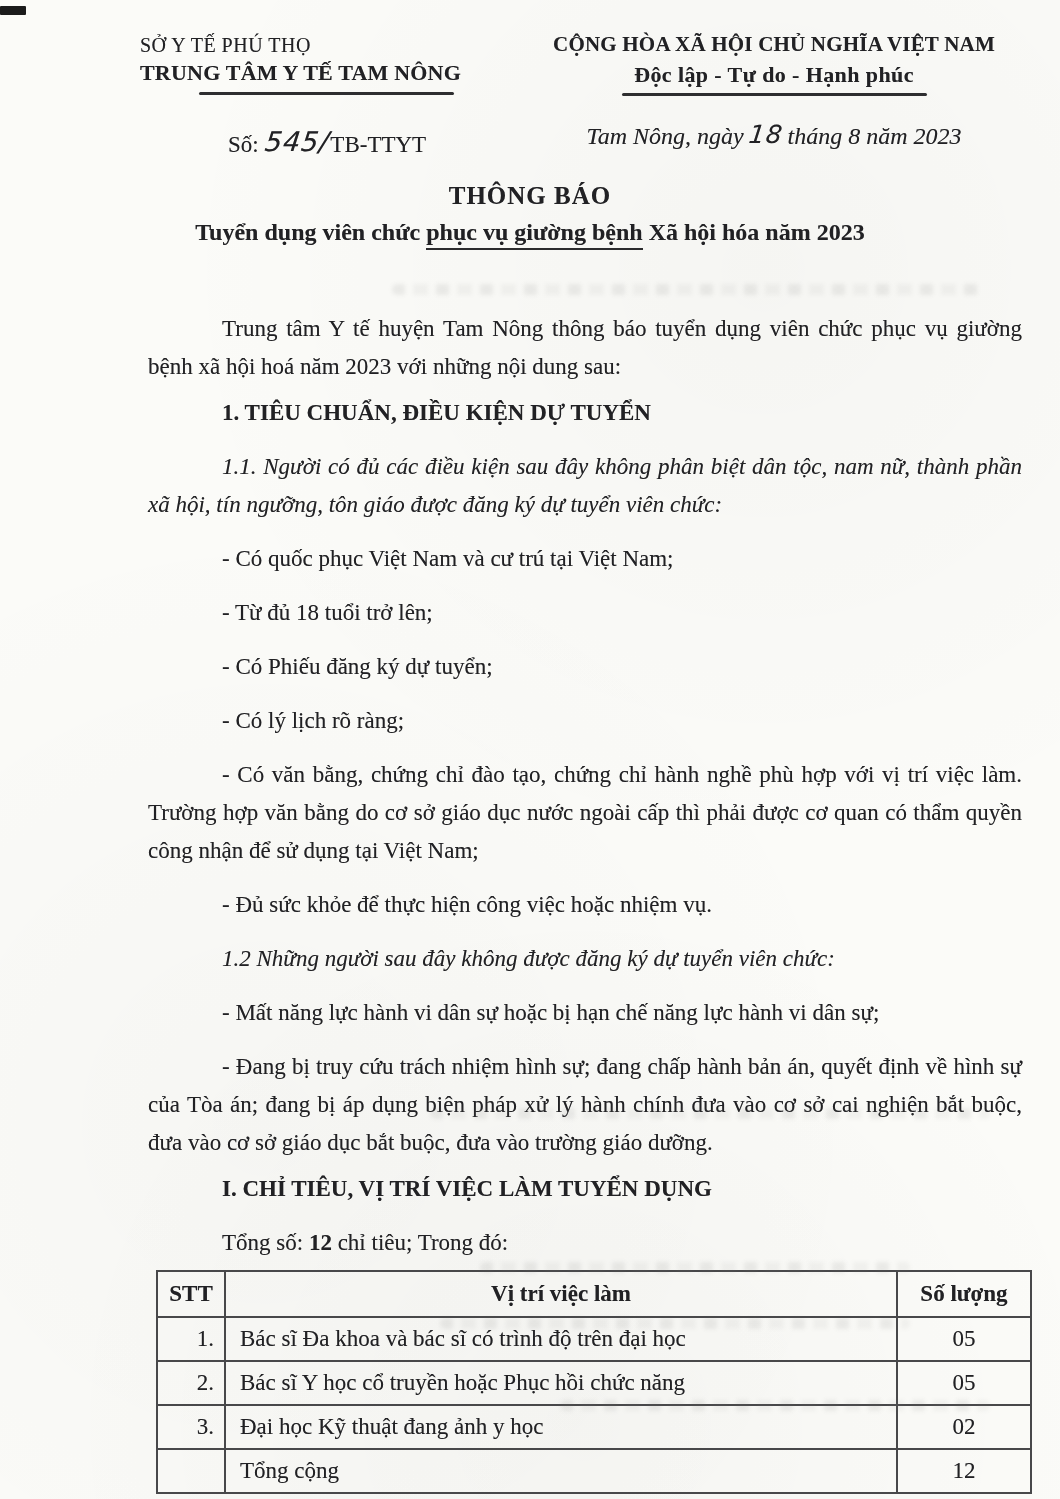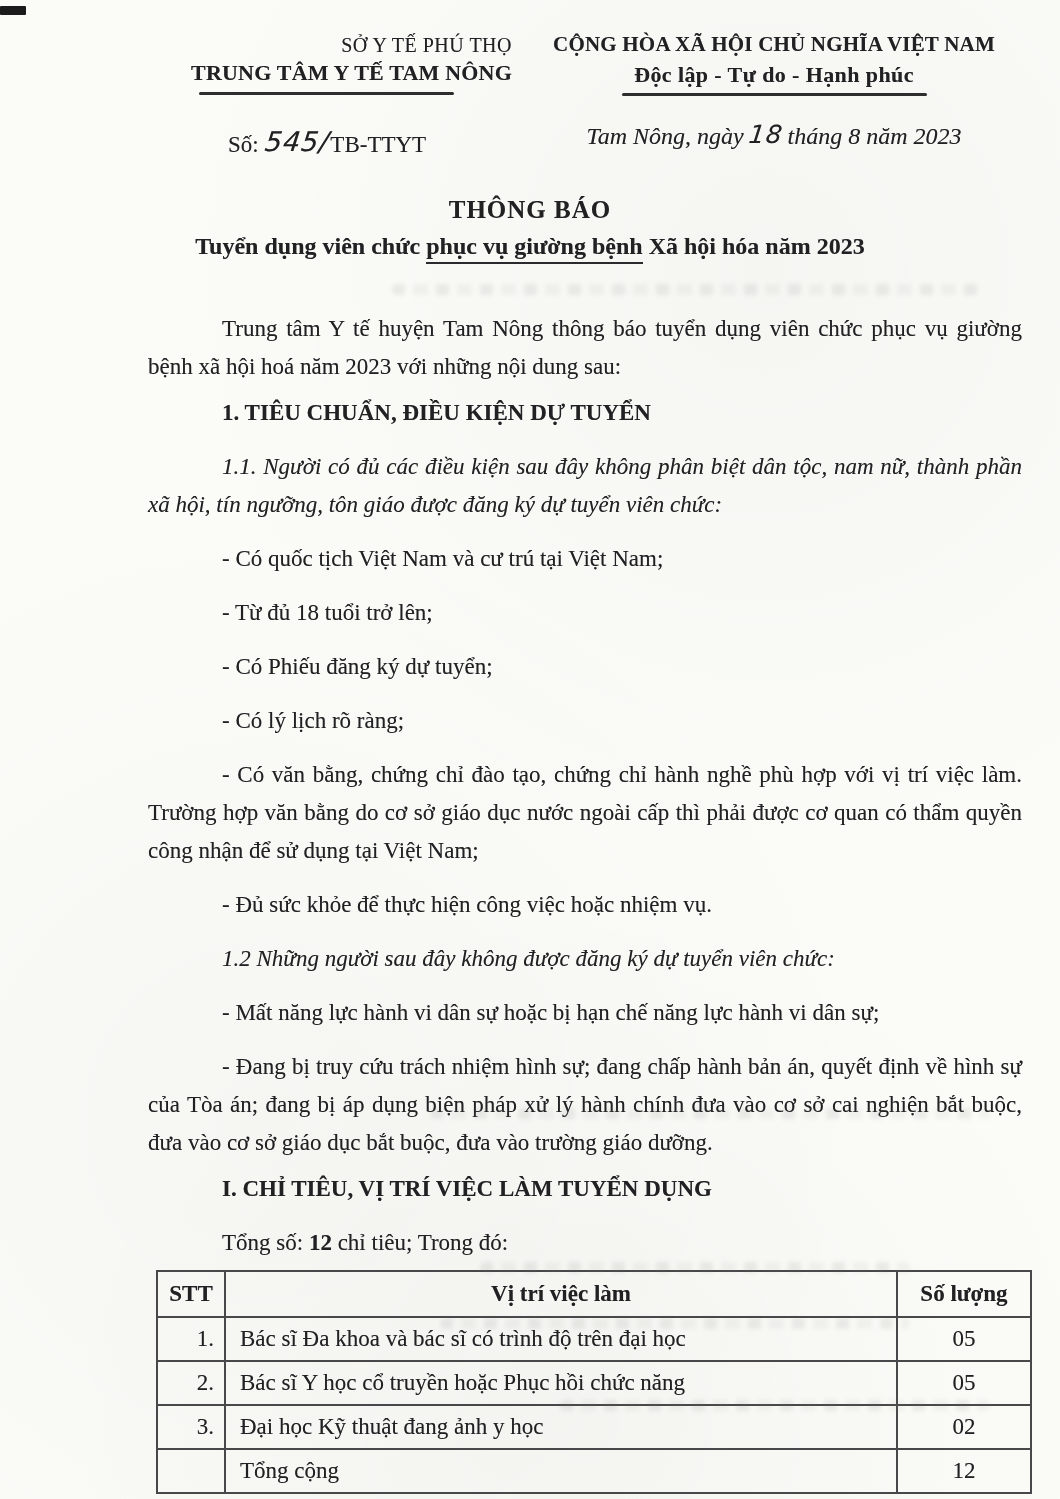--- a/index.html
+++ b/index.html
@@ -14,21 +14,21 @@
       radial-gradient(circle at 25% 75%, rgba(0,0,0,0.02), transparent 46%),
       radial-gradient(circle at 55% 95%, rgba(0,0,0,0.025), transparent 35%),
       #fbfbf8;
     font-family: "Liberation Serif", "DejaVu Serif", serif;
     color: #212124;
     overflow: hidden;
     text-shadow: 0 0 0.6px rgba(40,40,40,0.35);
   }
 
   
-  .header-left { position: absolute; left: 140px; top: 34px; width: 372px; text-align: right; }
+  .header-left { position: absolute; left: 140px; top: 34px; width: 372px; text-align: left; }
   .org-line1 { font-size: 20px; letter-spacing: 0.5px; }
   .org-line2 { font-size: 22px; font-weight: bold; margin-top: 3px; letter-spacing: 0.2px; }
   .rule { height: 2.5px; background: #2e2e30; border-radius: 2px; }
   .rule-left { width: 255px; margin: 6px auto 0; }
   .header-right { position: absolute; left: 535px; top: 32px; width: 478px; text-align: center; }
   .motto1 { font-size: 21px; font-weight: bold; letter-spacing: 0.2px; }
   .motto2 { font-size: 22px; font-weight: bold; margin-top: 5px; letter-spacing: 0.4px; }
   .rule-right { width: 305px; margin: 5px auto 0; }
 
   .doc-number { position: absolute; left: 228px; top: 127px; font-size: 23px; white-space: nowrap; }
@@ -38,21 +38,21 @@
     font-style: italic;
     font-size: 27px;
     display: inline-block;
     transform: skewX(-7deg) translateY(-1px);
     margin: 0 1px 0 6px;
     letter-spacing: 1px;
   }
   .hand-day { font-size: 25px; margin: 0 5px; }
 
   
-  .title-block { position: absolute; top: 196px; left: 0; width: 100%; text-align: center; }
+  .title-block { position: absolute; top: 182px; left: 0; width: 100%; text-align: center; }
   .title-main { font-size: 25px; font-weight: bold; letter-spacing: 1px; }
   .title-sub { font-size: 24px; font-weight: bold; margin-top: 9px; }
   .sub-u { border-bottom: 2.5px solid #2b2b2d; padding-bottom: 3px; }
 
   
   .content { position: absolute; top: 294px; left: 148px; width: 874px; }
   .para { font-size: 23px; line-height: 38px; margin: 16px 0 4px; text-align: justify; text-indent: 74px; }
   .heading { font-weight: bold; margin-top: 8px; margin-bottom: 6px; }
   .italic { font-style: italic; }
   .b { font-weight: bold; }
@@ -118,21 +118,21 @@
     </div>
   </div>
 
   <div class="content">
     <p class="para">Trung tâm Y tế huyện Tam Nông thông báo tuyển dụng viên chức phục vụ giường bệnh xã hội hoá năm 2023 với những nội dung sau:</p>
 
     <p class="para heading">1. TIÊU CHUẨN, ĐIỀU KIỆN DỰ TUYỂN</p>
 
     <p class="para italic">1.1. Người có đủ các điều kiện sau đây không phân biệt dân tộc, nam nữ, thành phần xã hội, tín ngưỡng, tôn giáo được đăng ký dự tuyển viên chức:</p>
 
-    <p class="para">- Có quốc tịch Việt Nam và cư trú tại Việt Nam;</p>
+    <p class="para">- Có quốc phục Việt Nam và cư trú tại Việt Nam;</p>
     <p class="para">- Từ đủ 18 tuổi trở lên;</p>
     <p class="para">- Có Phiếu đăng ký dự tuyển;</p>
     <p class="para">- Có lý lịch rõ ràng;</p>
     <p class="para">- Có văn bằng, chứng chỉ đào tạo, chứng chỉ hành nghề phù hợp với vị trí việc làm. Trường hợp văn bằng do cơ sở giáo dục nước ngoài cấp thì phải được cơ quan có thẩm quyền công nhận để sử dụng tại Việt Nam;</p>
     <p class="para">- Đủ sức khỏe để thực hiện công việc hoặc nhiệm vụ.</p>
 
     <p class="para italic">1.2 Những người sau đây không được đăng ký dự tuyển viên chức:</p>
 
     <p class="para">- Mất năng lực hành vi dân sự hoặc bị hạn chế năng lực hành vi dân sự;</p>
     <p class="para">- Đang bị truy cứu trách nhiệm hình sự; đang chấp hành bản án, quyết định về hình sự của Tòa án; đang bị áp dụng biện pháp xử lý hành chính đưa vào cơ sở cai nghiện bắt buộc, đưa vào cơ sở giáo dục bắt buộc, đưa vào trường giáo dưỡng.</p>

